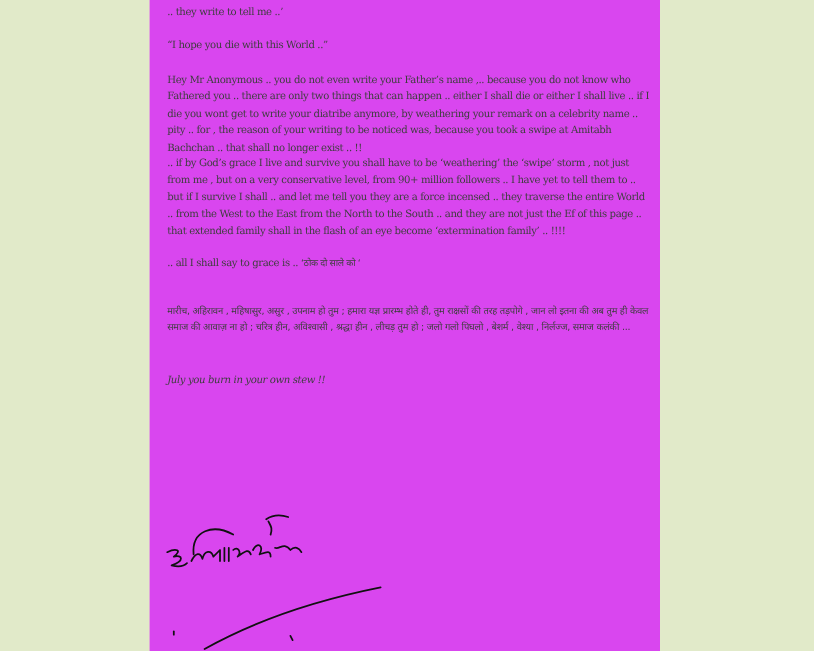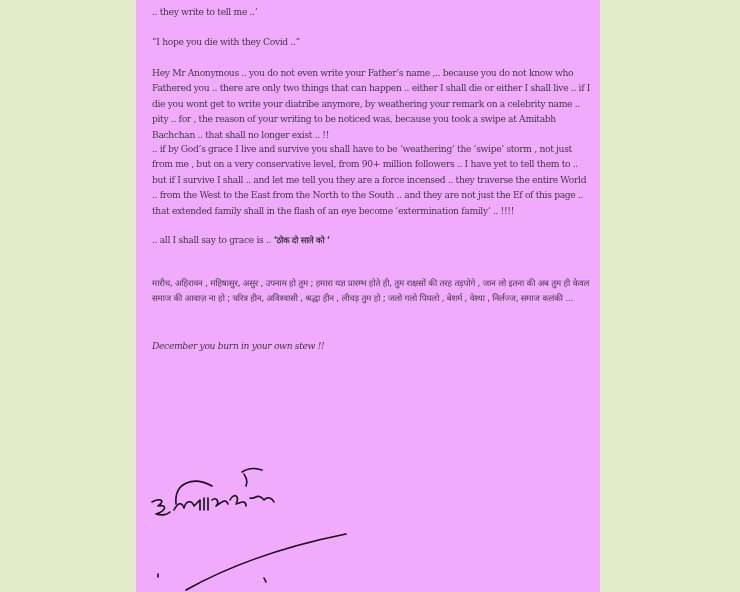--- a/index.html
+++ b/index.html
@@ -9,21 +9,21 @@
       height: 592px;
       overflow: hidden;
       background: #e1eac9;
     }
     .page {
       position: absolute;
       left: 136px;
       top: 0;
       width: 464px;
       height: 592px;
-      background: #f0abfc;
+      background: #d946ef;
     }
     .text {
       position: absolute;
       left: 16px;
       width: 440px;
       font-family: "DejaVu Serif", "Liberation Serif", serif;
       font-size: 9.2px;
       line-height: 15.4px;
       color: #3e3e3e;
       letter-spacing: -0.35px;
@@ -32,51 +32,51 @@
     .hindi {
       font-family: "DejaVu Sans", "Liberation Sans", sans-serif;
       font-size: 8.6px;
       letter-spacing: -0.2px;
     }
     .italic {
       font-style: italic;
     }
     .bold-hindi {
       font-family: "DejaVu Sans", sans-serif;
-      font-weight: bold;
+      font-weight: normal;
       font-size: 8.4px;
     }
     .signature {
       position: absolute;
       left: 10px;
       top: 462px;
       width: 220px;
       height: 130px;
     }
   </style>
 </head>
 <body>
 
 <div class="page">
 
   <p class="text" style="top:4px;">.. they write to tell me ..’</p>
 
-  <p class="text" style="top:34px;">“I hope you die with they Covid ..”</p>
+  <p class="text" style="top:34px;">“I hope you die with this World ..”</p>
 
   <p class="text" style="top:65px;">Hey Mr Anonymous .. you do not even write your Father’s name ,.. because you do not know who Fathered you .. there are only two things that can happen .. either I shall die or either I shall live .. if I die you wont get to write your diatribe anymore, by weathering your remark on a celebrity name .. pity .. for , the reason of your writing to be noticed was, because you took a swipe at Amitabh Bachchan .. that shall no longer exist .. !!</p>
 
   <p class="text" style="top:141px;">.. if by God’s grace I live and survive you shall have to be ‘weathering’ the ‘swipe’ storm , not just from me , but on a very conservative level, from 90+ million followers .. I have yet to tell them to .. but if I survive I shall .. and let me tell you they are a force incensed .. they traverse the entire World .. from the West to the East from the North to the South .. and they are not just the Ef of this page .. that extended family shall in the flash of an eye become ‘extermination family’ .. !!!!</p>
 
   <p class="text" style="top:232px;">
     <span>.. all I shall say to grace is .. </span><span class="bold-hindi">‘ठोक दो साले को ‘</span>
   </p>
 
   <p class="text hindi" style="top:276px;">मारीच, अहिरावन , महिषासुर, असुर , उपनाम हो तुम ;  हमारा यज्ञ प्रारम्भ होते ही, तुम राक्षसों की तरह तड़पोगे , जान लो इतना की अब तुम ही केवल समाज की आवाज़ ना हो ;  चरित्र हीन, अविश्वासी , श्रद्धा हीन , लीचड़ तुम हो ; जलो गलो पिघलो , बेशर्म , वेश्या , निर्लज्ज, समाज कलंकी  ...</p>
 
-  <p class="text italic" style="top:338px;">December you burn in your own stew  !!</p>
+  <p class="text italic" style="top:338px;">July you burn in your own stew  !!</p>
 
   <svg class="signature" viewBox="0 0 220 130">
     <g fill="none" stroke="#111" stroke-width="1.6" stroke-linecap="round" stroke-linejoin="round">
 
       <path d="M6 40 C14 36, 20 38, 12 44 C20 42, 22 48, 10 52 C18 54, 22 52, 24 50"></path>
 
       <path d="M30 42 C28 20, 48 14, 66 24"></path>
 
       <path d="M28 48 C32 40, 36 40, 38 46 C40 38, 46 38, 48 44 L54 38 L54 48"></path>
       <path d="M58 36 L58 48 M62 36 L62 48"></path>

